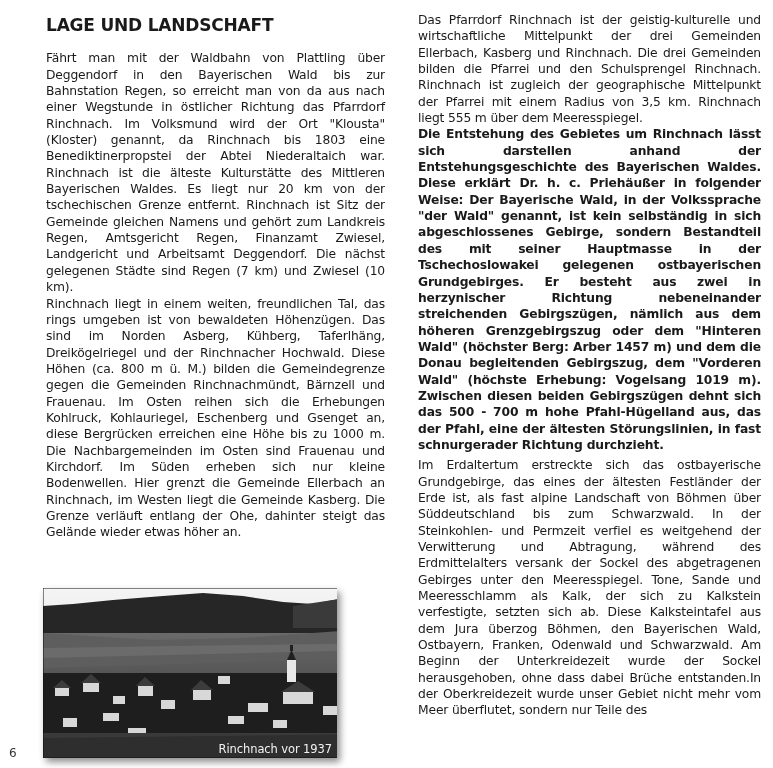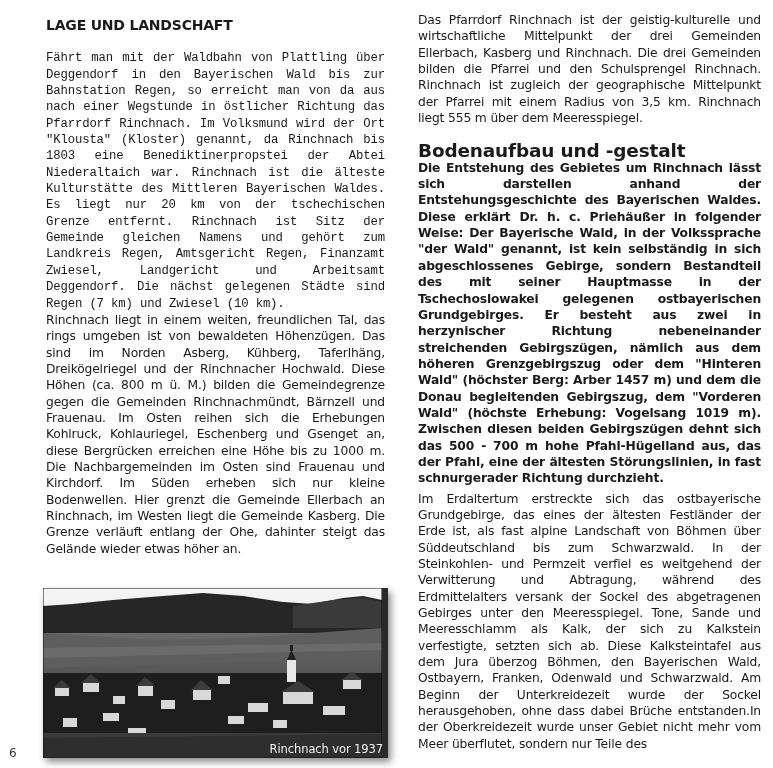--- a/index.html
+++ b/index.html
@@ -1,30 +1,30 @@
 <!DOCTYPE html>
 <html><head>
 <meta charset="utf-8">
 <style>
   html, body { margin: 0; padding: 0; background: #ffffff; }
   body { width: 773px; height: 768px; position: relative; overflow: hidden;
          font-family: "DejaVu Sans", sans-serif; color: #1a1a1a; }
   .col { position: absolute; top: 0; font-size: 12.3px; line-height: 16.35px; letter-spacing: -0.15px; }
   .col-left { left: 46px; width: 339px; }
   .col-right { left: 418px; width: 343px; }
-  .heading-main { font-weight: bold; font-size: 14px; margin: 17px 0 0 0; letter-spacing: -0.2px; color:#1a1a1a; }
+  .heading-main { font-weight: bold; font-size: 17px; margin: 17px 0 0 0; letter-spacing: -0.2px; color:#1a1a1a; }
   .para { text-align: justify; margin: 0; }
-  .col-left .p1 { margin-top: 17px; font-family: Liberation Mono, monospace; }
+  .col-left .p1 { margin-top: 17px; }
   .col-left .p2 { margin-top: 0; }
   .col-right .p1 { margin-top: 12px; }
   .subheading { font-weight: bold; margin: 17px 0 0 0; }
   .col-right .p3 { margin-top: 0; font-weight: bold; }
   .col-right .p4 { margin-top: 4px; }
 
-  .photo-wrap { position: absolute; left: 43px; top: 588px; width: 345px; height: 170px;
+  .photo-wrap { position: absolute; left: 43px; top: 588px; width: 294px; height: 170px;
                 box-shadow: 3px 4px 7px rgba(0,0,0,0.45); background: #2a2a2a; overflow: hidden; }
   .photo-wrap svg { display: block; }
   .caption { position: absolute; right: 5px; bottom: 2px; color: #f2f2f2; font-size: 11.5px;
              font-family: "DejaVu Sans", sans-serif; letter-spacing: -0.1px; }
   .page-number { position: absolute; left: 9px; top: 746px; font-size: 12px; color: #333; }
 </style>
 </head>
 <body>
 
 <div class="col col-left">
@@ -86,18 +86,17 @@
     <rect x="247" y="57" width="3" height="6" fill="#202020"></rect>
     <rect x="0" y="145" width="339" height="25" fill="#3a3a3a"></rect>
     <path d="M0,150 L339,146 L339,170 L0,170 Z" fill="#2e2e2e"></path>
     <rect x="0" y="0" width="339" height="170" fill="none" stroke="#111" stroke-width="1"></rect>
   </svg>
   <span class="caption">Rinchnach vor 1937</span>
 </div>
 
 <div class="col col-right">
   <p class="para p1">Das Pfarrdorf Rinchnach ist der geistig-kulturelle und wirtschaftliche Mittelpunkt der drei Gemeinden Ellerbach, Kasberg und Rinchnach. Die drei Gemeinden bilden die Pfarrei und den Schulsprengel Rinchnach. Rinchnach ist zugleich der geographische Mittelpunkt der Pfarrei mit einem Radius von 3,5 km. Rinchnach liegt 555 m über dem Meeresspiegel.</p>
-  <h2 class="subheading">Bodenaufbau und -gestalt</h2>
   <p class="para p3">Die Entstehung des Gebietes um Rinchnach lässt sich darstellen anhand der Entstehungsgeschichte des Bayerischen Waldes. Diese erklärt Dr. h. c. Priehäußer in folgender Weise: Der Bayerische Wald, in der Volkssprache "der Wald" genannt, ist kein selbständig in sich abgeschlossenes Gebirge, sondern Bestandteil des mit seiner Hauptmasse in der Tschechoslowakei gelegenen ostbayerischen Grundgebirges. Er besteht aus zwei in herzynischer Richtung nebeneinander streichenden Gebirgszügen, nämlich aus dem höheren Grenzgebirgszug oder dem "Hinteren Wald" (höchster Berg: Arber 1457 m) und dem die Donau begleitenden Gebirgszug, dem "Vorderen Wald" (höchste Erhebung: Vogelsang 1019 m). Zwischen diesen beiden Gebirgszügen dehnt sich das 500 - 700 m hohe Pfahl-Hügelland aus, das der Pfahl, eine der ältesten Störungslinien, in fast schnurgerader Richtung durchzieht.</p>
   <p class="para p4">Im Erdaltertum erstreckte sich das ostbayerische Grundgebirge, das eines der ältesten Festländer der Erde ist, als fast alpine Landschaft von Böhmen über Süddeutschland bis zum Schwarzwald. In der Steinkohlen- und Permzeit verfiel es weitgehend der Verwitterung und Abtragung, während des Erdmittelalters versank der Sockel des abgetragenen Gebirges unter den Meeresspiegel. Tone, Sande und Meeresschlamm als Kalk, der sich zu Kalkstein verfestigte, setzten sich ab. Diese Kalksteintafel aus dem Jura überzog Böhmen, den Bayerischen Wald, Ostbayern, Franken, Odenwald und Schwarzwald. Am Beginn der Unterkreidezeit wurde der Sockel herausgehoben, ohne dass dabei Brüche entstanden.In der Oberkreidezeit wurde unser Gebiet nicht mehr vom Meer überflutet, sondern nur Teile des</p>
 </div>
 
 <div class="page-number">6</div>
 
 </body></html>

